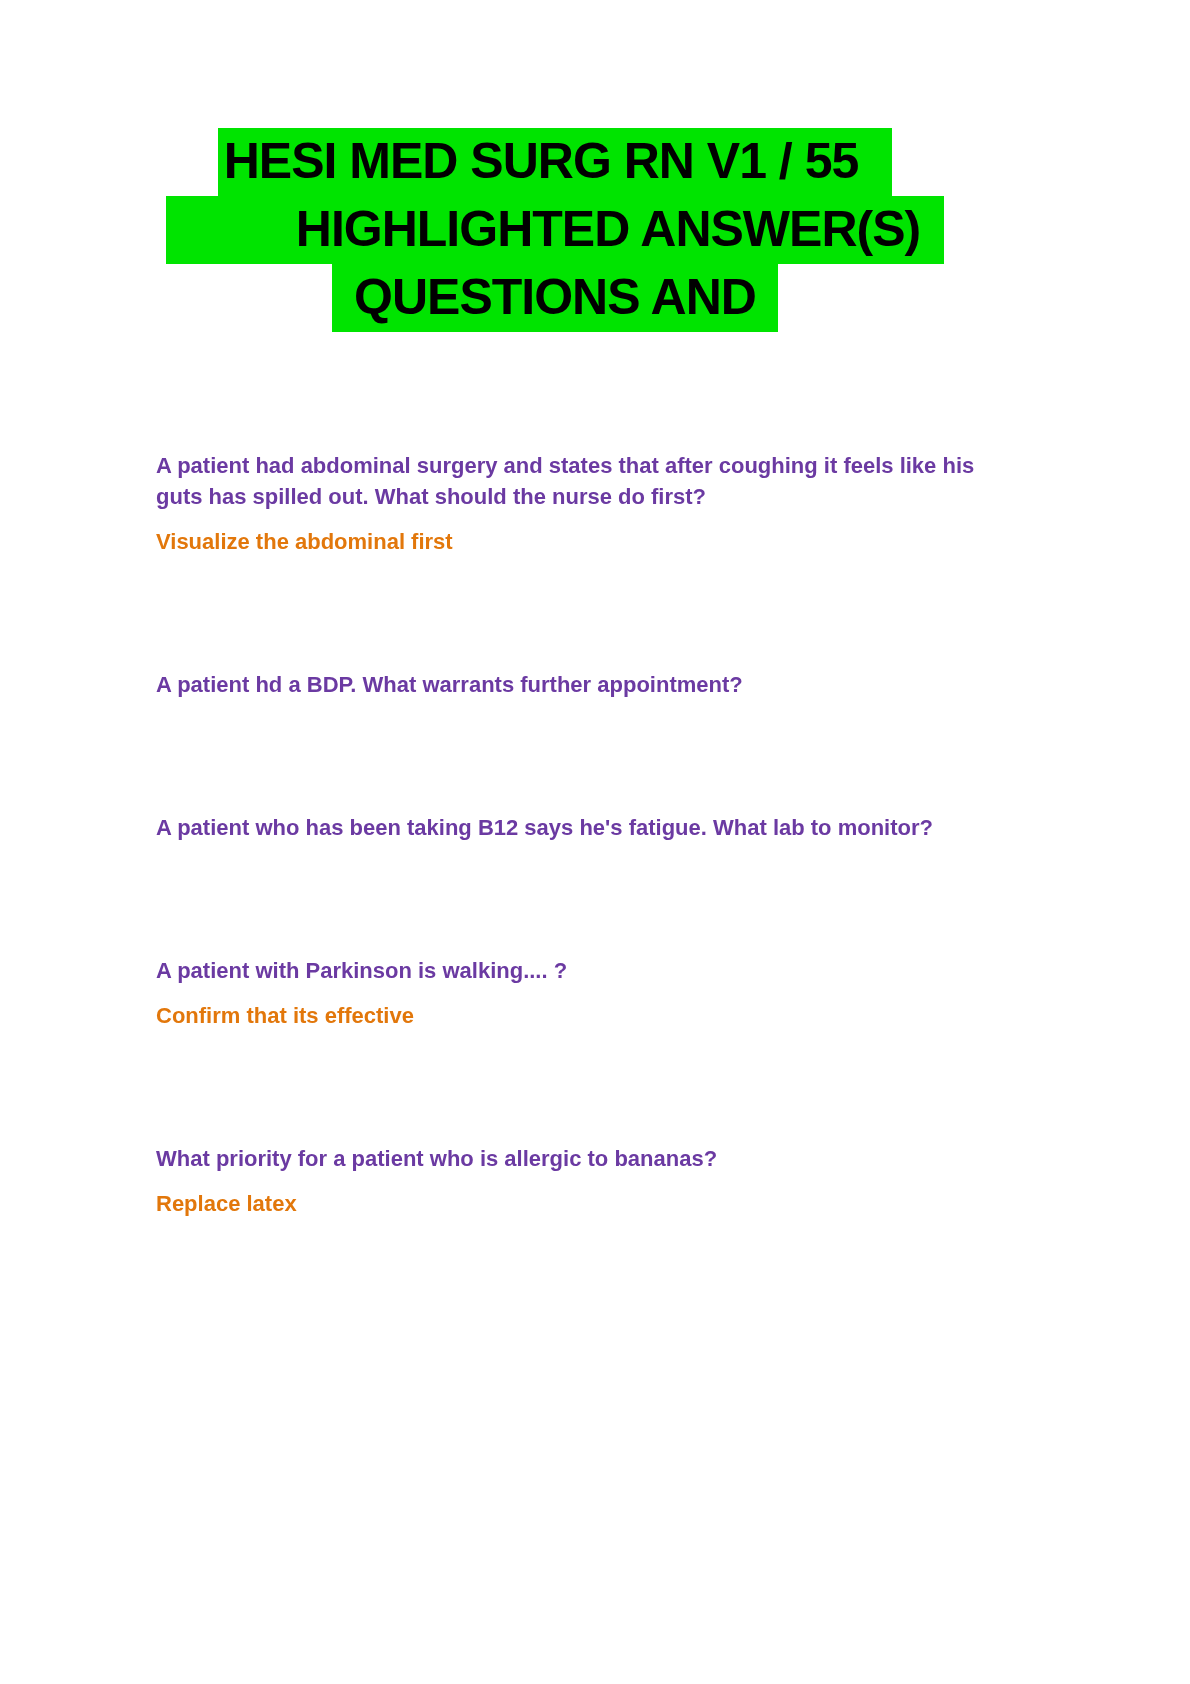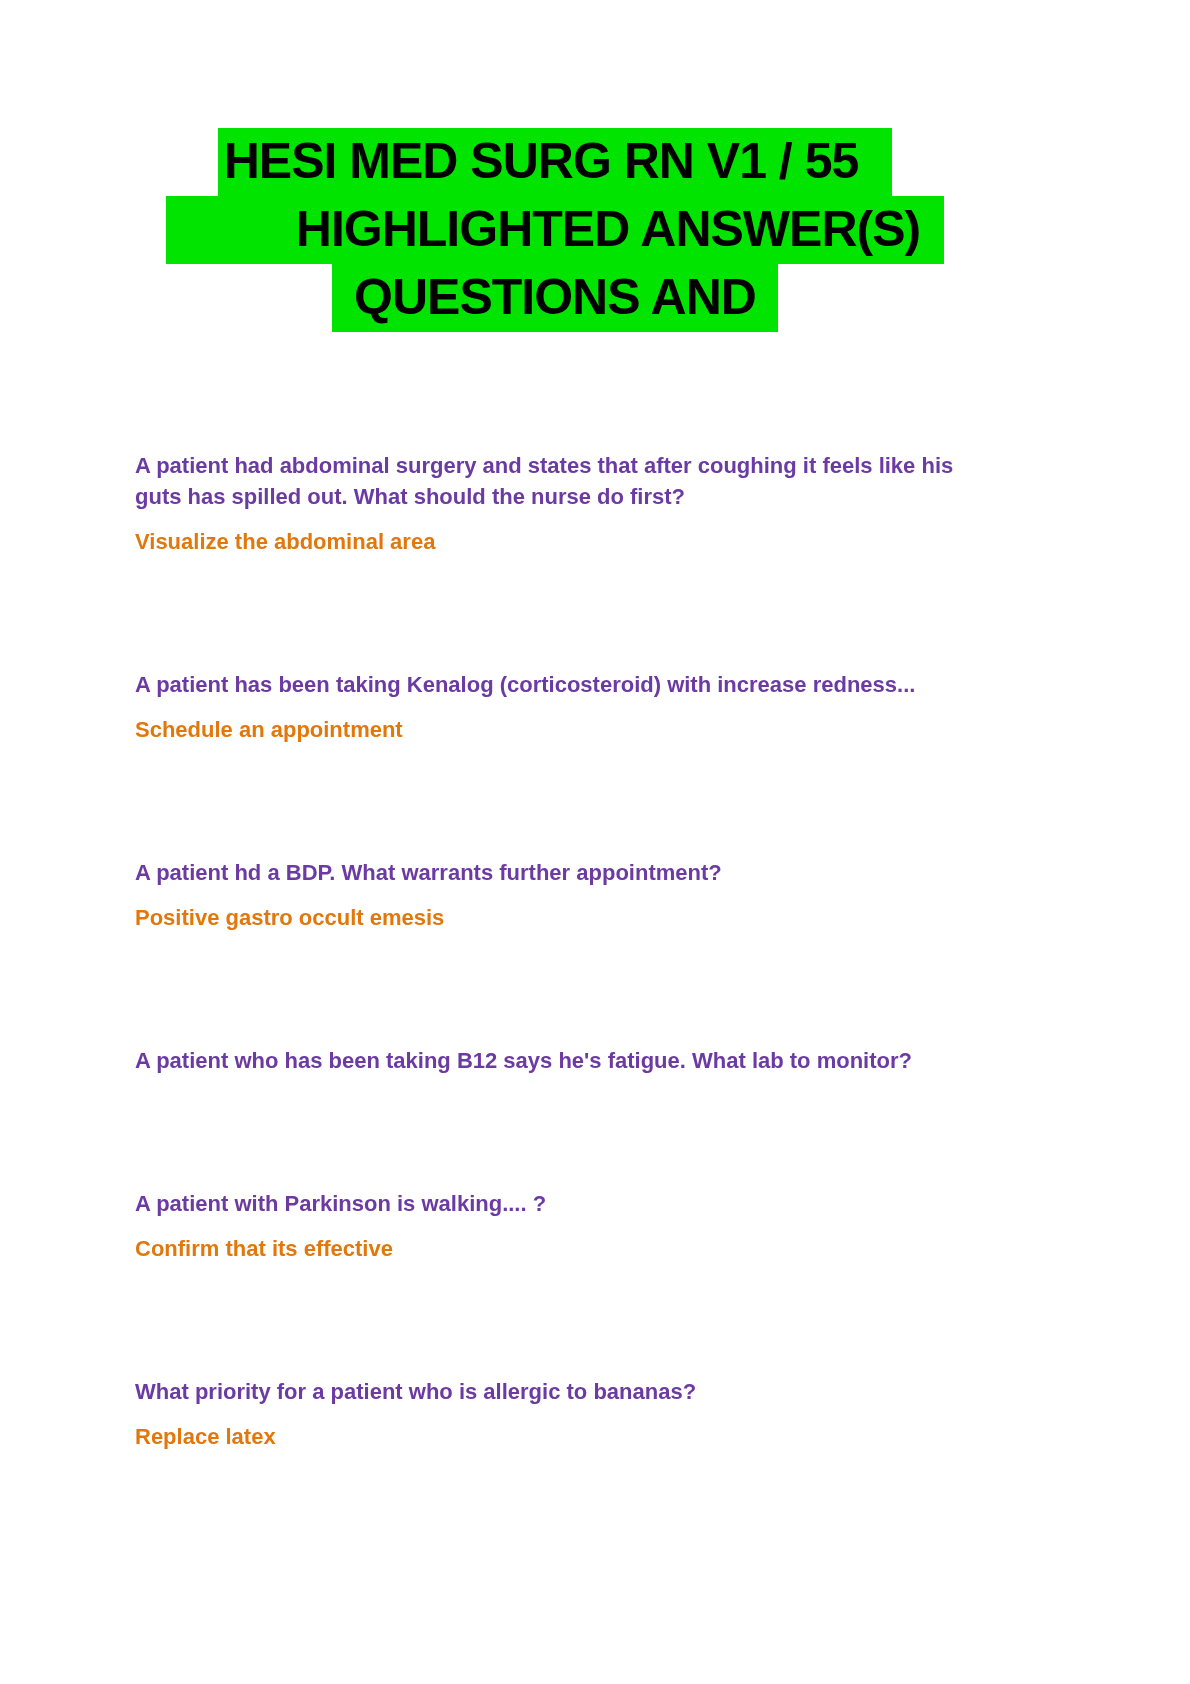--- a/index.html
+++ b/index.html
@@ -36,21 +36,21 @@
   .title-line .hl {
     background: var(--hl, #00e400);
     padding: 3px 18px 5px 10px;
     display: inline-block;
   }
   .title-line:nth-child(1) .hl { padding-right: 34px; padding-left: 6px; }
   .title-line:nth-child(2) .hl { padding-left: 130px; padding-right: 24px; }
   .title-line:nth-child(3) .hl { padding-left: 22px; padding-right: 22px; }
   
   .qa-list { margin-top: 118px; }
-  .qa-block { margin-bottom: 112px; }
+  .qa-block { margin-bottom: 112px; margin-left: 21px; }
   .question {
     color: var(--q, #6b3aa2);
     font-weight: 700;
     font-size: 22px;
     line-height: 31px;
     margin: 0 0 14px 0;
     max-width: 835px;
   }
   .answer {
     color: var(--a, #e2770b);
@@ -75,31 +75,26 @@
     </div>
     <div class="title-line">
       <span class="hl">QUESTIONS AND</span>
     </div>
   </div>
 
   <div class="qa-list">
 
     <div class="qa-block">
       <p class="question">A patient had abdominal surgery and states that after coughing it feels like his guts has spilled out. What should the nurse do first?</p>
-      <p class="answer">Visualize the abdominal area</p>
+      <p class="answer">Visualize the abdominal first</p>
     </div>
 
-    <div class="qa-block">
-      <p class="question">A patient has been taking Kenalog (corticosteroid) with increase redness...</p>
-      <p class="answer">Schedule an appointment</p>
-    </div>
 
     <div class="qa-block">
       <p class="question">A patient hd a BDP. What warrants further appointment?</p>
-      <p class="answer">Positive gastro occult emesis</p>
     </div>
 
     <div class="qa-block">
       <p class="question">A patient who has been taking B12 says he's fatigue. What lab to monitor?</p>
     </div>
 
     <div class="qa-block">
       <p class="question">A patient with Parkinson is walking.... ?</p>
       <p class="answer">Confirm that its effective</p>
     </div>

